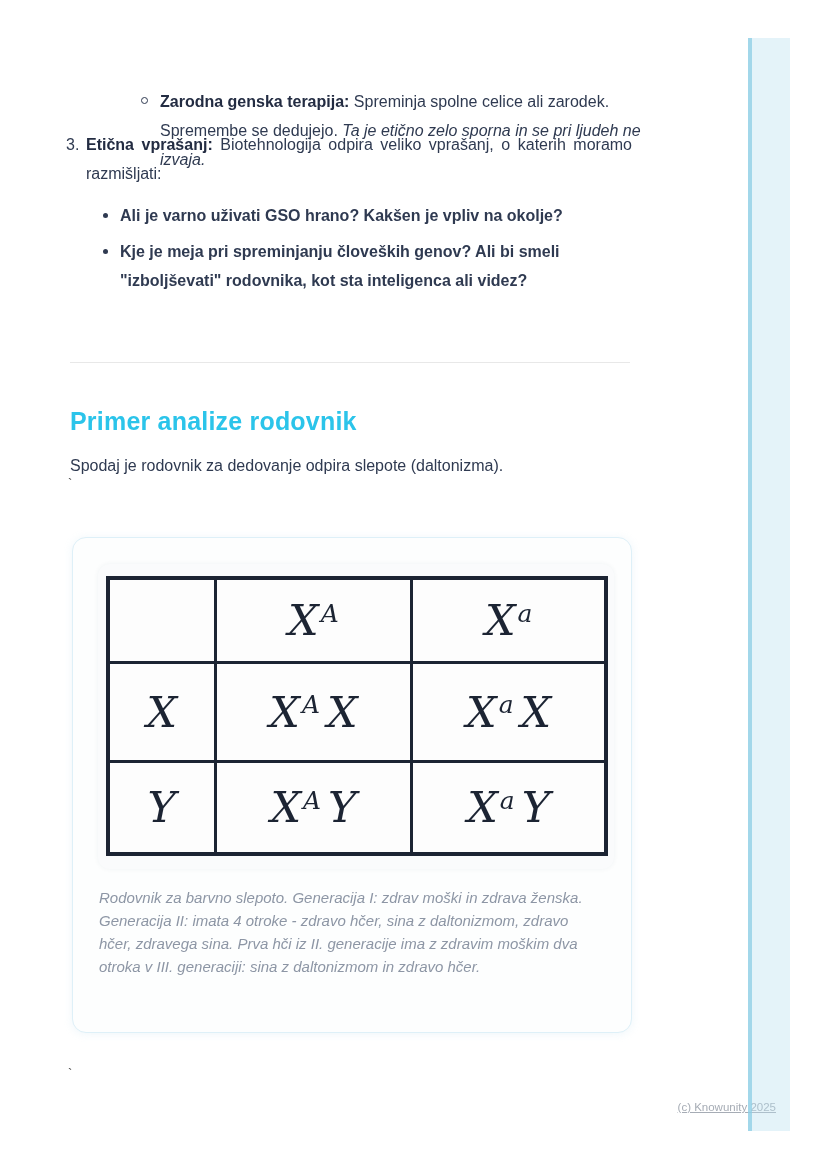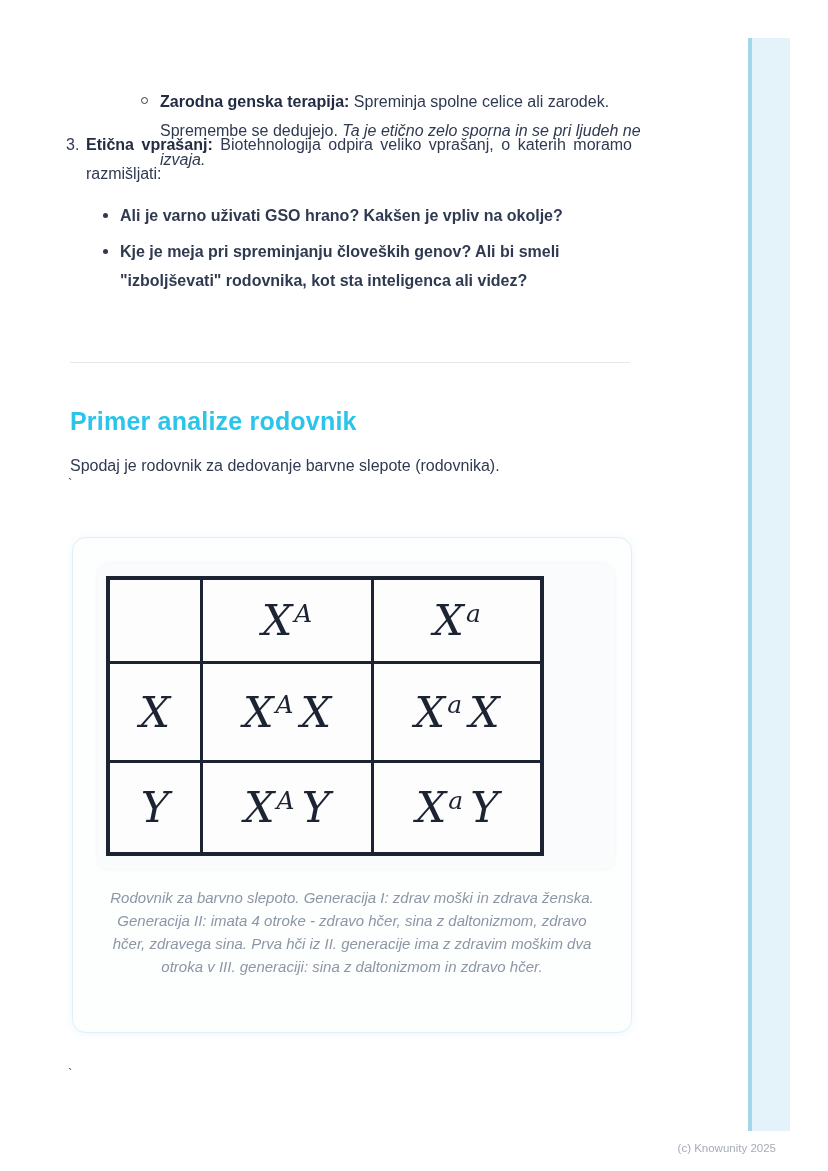--- a/index.html
+++ b/index.html
@@ -45,45 +45,45 @@
   .card{
     position:absolute;left:72px;top:537px;width:560px;height:496px;box-sizing:border-box;
     background:#fdfefe;border:1px solid #def0f8;border-radius:14px;
     box-shadow:0 1px 8px rgba(160,205,225,0.18);
   }
   .picture{
     position:absolute;left:25px;top:26px;width:516px;height:305px;box-sizing:border-box;
     background:#fafbfc;border-radius:12px;box-shadow:0 0 5px rgba(40,60,90,0.06);
   }
   table.punnett{
-    position:absolute;left:8px;top:12px;width:438px;height:280px;
+    position:absolute;left:8px;top:12px;width:502px;height:280px;
     border-collapse:collapse;table-layout:fixed;background:#fdfdfd;
   }
   table.punnett{border:4px solid #1c2433;}
   table.punnett td{
     border:3.5px solid #1c2433;text-align:center;vertical-align:middle;
     font-family:"DejaVu Serif","Liberation Serif",serif;font-style:italic;
     font-size:43px;color:#1c2433;padding:0;
   }
   td .sup{font-size:0.58em;vertical-align:0.55em;margin-left:2px;}
   td .sup:empty{margin:0;}
   td .post{margin-left:7px;}
   td .post:empty{margin:0;}
   .r1{height:84px;} .r2{height:99px;} .r3{height:93px;}
   .c1{width:21.5%;} .c2{width:39.5%;} .c3{width:39%;}
 
   .caption{
-    margin:348px auto 0;width:506px;text-align:center;
+    margin:348px auto 0;width:506px;
     font-size:15px;line-height:23px;font-style:italic;color:#8d96a5;
   }
   .caption-wrap{position:absolute;left:0;top:0;width:100%;}
 
   
   .copyright{
-    position:absolute;right:52px;top:1142px;font-size:11.5px;color:#a6acb5;z-index:1;
+    position:absolute;right:52px;top:1101px;font-size:11.5px;color:#a6acb5;z-index:1;text-decoration:underline;
   }
   .side-bar{
     position:absolute;left:748px;top:38px;width:42px;height:1093px;box-sizing:border-box;
     background:rgba(183,224,240,0.38);
     border-left:4px solid rgba(140,205,228,0.75);
     z-index:3;
   }
 </style>
 </head>
 <body>
@@ -100,21 +100,21 @@
 
 <ul class="q-list">
   <li class="q1"><span class="dot"></span><span>Ali je varno uživati GSO hrano? Kakšen je vpliv na okolje?</span></li>
   <li class="q2"><span class="dot"></span><span>Kje je meja pri spreminjanju človeških genov? Ali bi smeli "izboljševati" rodovnika, kot sta inteligenca ali videz?</span></li>
 </ul>
 
 <div class="divider"></div>
 
 <h2 class="section-heading">Primer analize rodovnik</h2>
 
-<p class="intro">Spodaj je rodovnik za dedovanje barvne slepote (rodovnika).</p>
+<p class="intro">Spodaj je rodovnik za dedovanje odpira slepote (daltonizma).</p>
 
 <span class="tick tick-top">`</span>
 
 <div class="card">
   <div class="picture">
     <table class="punnett">
       <colgroup>
           <col class="c1">
           <col class="c2">
           <col class="c3">

